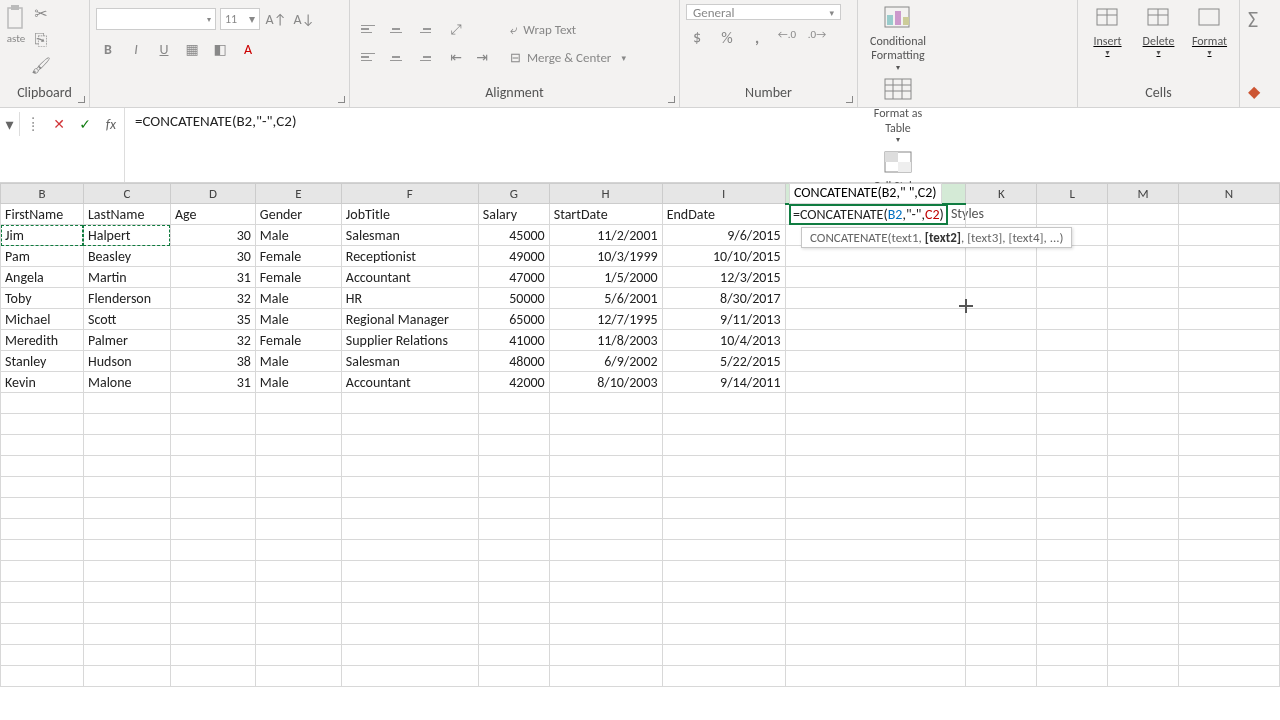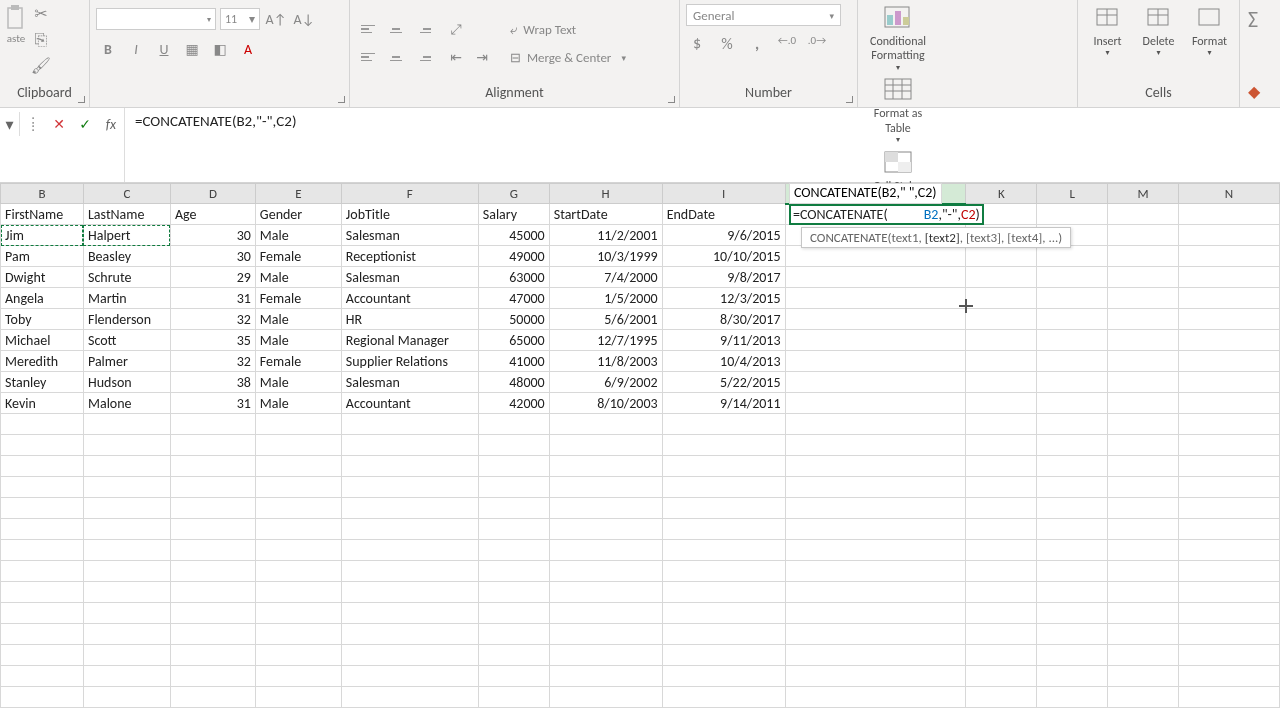--- a/index.html
+++ b/index.html
@@ -28,30 +28,30 @@
   .lines { display: flex; flex-direction: column; gap: 2px; width: 14px; }
   .lines span { height: 1.5px; background: #999; }
   .lines.l span:nth-child(2){width:60%} .lines.l span:nth-child(3){width:80%}
   .lines.c span{margin:0 auto} .lines.c span:nth-child(2){width:60%} .lines.c span:nth-child(3){width:80%}
   .lines.r span{margin-left:auto} .lines.r span:nth-child(2){width:60%} .lines.r span:nth-child(3){width:80%}
   
   .wrap-merge { display: flex; flex-direction: column; gap: 8px; }
   .wrap-btn, .merge-btn { display: flex; align-items: center; gap: 6px; color: #888; font-size: 13px; padding: 2px 6px; }
   
   .number-top { display:flex; flex-direction:column; gap:8px; }
-  .number-select { width: 155px; height: 22px; border: 1px solid #ccc; background: #fff; color: #888; font-size: 13px; padding: 0 6px; display: flex; align-items: center; justify-content: space-between; }
+  .number-select { width: 155px; height: 16px; border: 1px solid #ccc; background: #fff; color: #888; font-size: 13px; padding: 0 6px; display: flex; align-items: center; justify-content: space-between; }
   .number-btns { display: flex; gap: 8px; }
   .num-btn { color: #888; font-size: 16px; width: 22px; text-align: center; }
   
   .styles-group { display: flex; gap: 4px; flex-direction: column; }
   .style-btn { display: flex; flex-direction: column; align-items: center; color: #555; font-size: 12px; width: 68px; text-align: center; line-height: 1.2; }
   .style-icon { width: 32px; height: 28px; margin-bottom: 2px; display: flex; align-items: center; justify-content: center; }
   .style-icon svg { width: 30px; height: 26px; }
   
-  .cells-group { display: flex; gap: 4px; }
+  .cells-group { display: flex; gap: 4px; text-decoration: underline; }
   
   .dialog-launcher { position: absolute; right: 2px; bottom: 2px; width: 12px; height: 12px; }
   .dialog-launcher::after { content: ''; position: absolute; width: 6px; height: 6px; border-right: 1px solid #888; border-bottom: 1px solid #888; right: 2px; bottom: 2px; }
   .group-rel { position: relative; }
   
   
   .formula-bar { display: flex; align-items: stretch; height: 75px; border-bottom: 1px solid #d4d4d4; background: #fff; }
   .namebox-area { display: flex; align-items: flex-start; padding-top: 4px; }
   .nb-chev { width: 20px; display: flex; align-items: center; justify-content: center; color: #666; border-right: 1px solid #ddd; height: 24px; }
   .fb-btn { width: 26px; height: 24px; display: flex; align-items: center; justify-content: center; font-size: 14px; }
@@ -68,28 +68,28 @@
   .grid td { border: 1px solid #d8d8d8; height: 21px; font-size: 14px; padding: 0 4px; color: #222; white-space: nowrap; overflow: visible; }
   .grid td.num { text-align: right; }
   .grid td.hdr { text-align: left; }
   
   .col-B{width:83px} .col-C{width:87px} .col-D{width:85px} .col-E{width:86px}
   .col-F{width:137px} .col-G{width:71px} .col-H{width:113px} .col-I{width:123px}
   .col-J{width:181px} .col-K{width:71px} .col-L{width:71px} .col-M{width:71px} .col-N{width:101px}
   
   .marching { outline: 1.5px dashed #0f7b3e; outline-offset: -1px; }
   .edit-overlay { position: absolute; left: 789px; top: 21px; height: 21px; border: 2px solid #107c41; background: #fff; font-size: 14px; padding: 0 2px; display: flex; align-items: center; white-space: nowrap; z-index: 5; }
-  .edit-overlay .p-blue { color: #0070c0; margin-left: 36px; } 
+  .edit-overlay .p-blue { color: #0070c0; } 
   .edit-overlay .p-red { color: #c00000; }
   .edit-overlay .p-bk { color: #222; }
   
   .j-header-cell { position: absolute; left: 789px; top: 0; height: 21px; font-size: 14px; padding: 0 4px; z-index: 3; background: #fff; border: 1px solid #d8d8d8; white-space: nowrap; }
   
   .tooltip { position: absolute; left: 801px; top: 44px; background: #fff; border: 1px solid #c6c6c6; box-shadow: 1px 1px 3px rgba(0,0,0,0.15); font-size: 13px; padding: 2px 8px; color: #666; z-index: 10; white-space: nowrap; }
-  .tooltip .bold { font-weight: normal; color: #333; }
+  .tooltip .bold { font-weight: bold; color: #333; }
   
   .cursor-cross { position: absolute; left: 959px; top: 116px; width: 14px; height: 14px; z-index: 8; }
   .cursor-cross::before, .cursor-cross::after { content:''; position:absolute; background:#555; }
   .cursor-cross::before { left: 6px; top: 0; width: 2px; height: 14px; }
   .cursor-cross::after { top: 6px; left: 0; height: 2px; width: 14px; }
   
   .grid-overlay { position: absolute; left: 0; top: 0; }
 </style>
 </head>
 <body>
@@ -400,35 +400,20 @@
           <td class="num">49000</td>
           <td class="num">10/3/1999</td>
           <td class="num">10/10/2015</td>
           <td></td>
           <td></td>
           <td></td>
           <td></td>
           <td></td>
         </tr>
         <tr>
-          <td>Dwight</td>
-          <td>Schrute</td>
-          <td class="num">29</td>
-          <td>Male</td>
-          <td>Salesman</td>
-          <td class="num">63000</td>
-          <td class="num">7/4/2000</td>
-          <td class="num">9/8/2017</td>
-          <td></td>
-          <td></td>
-          <td></td>
-          <td></td>
-          <td></td>
-        </tr>
-        <tr>
           <td>Angela</td>
           <td>Martin</td>
           <td class="num">31</td>
           <td>Female</td>
           <td>Accountant</td>
           <td class="num">47000</td>
           <td class="num">1/5/2000</td>
           <td class="num">12/3/2015</td>
           <td></td>
           <td></td>

